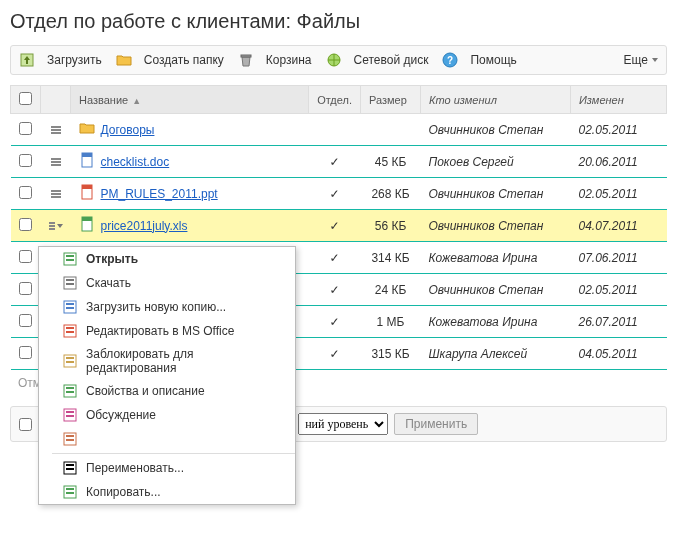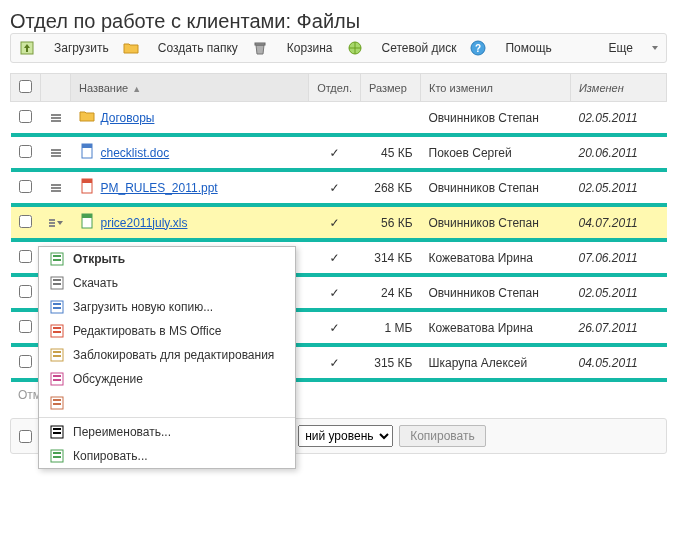--- a/index.html
+++ b/index.html
@@ -1,46 +1,46 @@
 <!DOCTYPE html>
 <html><head>
 <meta charset="utf-8">
 <style>
 * { box-sizing: border-box; margin: 0; padding: 0; }
 body { font-family: Arial, sans-serif; font-size: 12px; color: #333; background: #fff; padding: 10px; width: 677px; }
-.page-title { font-size: 20px; font-weight: normal; color: #333; }
+.page-title { font-size: 20px; font-weight: normal; color: #333; margin-bottom: 12px; }
 .toolbar { display: flex; align-items: center; gap: 14px; padding: 6px 8px; border: 1px solid #ddd; background: #f9f9f9; margin-bottom: 10px; border-radius: 3px; }
-.toolbar-item { display: flex; align-items: center; gap: 19px; cursor: pointer; }
+.toolbar-item { display: flex; align-items: center; gap: 12px; cursor: pointer; }
 .toolbar-spacer { flex: 1; }
-.toolbar-more { display: flex; align-items: center; gap: 17px; cursor: pointer; }
+.toolbar-more { display: flex; align-items: center; gap: 2px; cursor: pointer; }
 .icon { width: 16px; height: 16px; display: inline-block; }
 .table { width: 100%; border-collapse: collapse; }
 .table th { background: #f0f0f0; border: 1px solid #ddd; padding: 6px 8px; text-align: left; font-weight: normal; color: #555; font-size: 11px; }
 .table th.sort { background: #e8e8e8; }
-.table td { border-bottom: 4px solid #14b8a6; padding: 6px 8px; vertical-align: middle; }
+.table td { border-bottom: 1px solid #14b8a6; padding: 6px 8px; vertical-align: middle; }
 .table tr.selected td { background: #fff9b0; }
 .col-check { width: 26px; text-align: center; }
 .col-menu { width: 26px; text-align: center; }
 .col-name { }
 .col-pub { width: 50px; text-align: center; }
-.col-size { width: 60px; text-align: right; }
-.col-who { width: 150px; }
+.col-size { width: 60px; text-align: center; }
+.col-who { width: 150px; font-style: italic; }
 .col-date { width: 96px; font-style: italic; }
 .file-link { color: #1a5ec4; text-decoration: underline; cursor: pointer; }
 .file-cell { display: flex; align-items: center; gap: 6px; }
 .menu-trigger { width: 14px; height: 14px; display: inline-flex; align-items: center; justify-content: center; cursor: pointer; position: relative; }
 .menu-lines { width: 10px; height: 8px; background: linear-gradient(#888 0 2px, transparent 2px 3px, #888 3px 5px, transparent 5px 6px, #888 6px 8px); }
 .chev { width: 0; height: 0; border-left: 3px solid transparent; border-right: 3px solid transparent; border-top: 4px solid #777; margin-left: 2px; }
-.context-menu { position: absolute; left: 38px; top: 246px; width: 258px; background: #fff; border: 1px solid #bbb; box-shadow: 2px 2px 6px rgba(0,0,0,0.2); z-index: 100; }
+.context-menu { position: absolute; left: 38px; top: 246px; width: 258px; background: #fff; border: 1px solid #bbb; box-shadow: 2px 2px 6px rgba(0,0,0,0.2); z-index: 100; padding-left: 13px; }
 .context-menu-item { display: flex; align-items: center; gap: 8px; padding: 4px 10px; cursor: pointer; }
 .context-menu-item.bold { font-weight: bold; }
 .context-menu hr { border: none; border-top: 1px solid #ddd; margin: 2px 0; }
 .cm-icon { width: 16px; height: 16px; flex-shrink: 0; }
 .footer-bar { margin-top: 10px; display: flex; align-items: center; gap: 6px; padding: 6px 8px; border: 1px solid #ddd; background: #f9f9f9; border-radius: 3px; }
-.footer-bar select { font-size: 12px; padding: 2px; }
+.footer-bar select { font-size: 12px; padding: 2px; font-family: Liberation Serif, serif; }
 .footer-bar button { font-size: 12px; padding: 3px 10px; background: #eee; border: 1px solid #bbb; color: #888; border-radius: 2px; }
 .marked-row { color: #999; padding: 6px 8px; }
 .check { color: #333; }
 .sort-arrow { font-size: 9px; color: #888; margin-left: 4px; }
 </style>
 </head>
 <body>
 
 <h1 class="page-title">Отдел по работе с клиентами: Файлы</h1>
 
@@ -252,21 +252,21 @@
 
 <div class="marked-row">Отм</div>
 
 <div class="footer-bar">
   <input type="checkbox" style="">
   <span>Д</span>
   <span style="flex:0 0 240px"></span>
   <select>
     <option>ний уровень</option>
   </select>
-  <button>Копировать</button>
+  <button>Применить</button>
 </div>
 
 <div class="context-menu" id="ctx-menu">
     <div class="context-menu-item bold">
       <svg class="cm-icon" viewBox="0 0 16 16">
         <rect x="2" y="2" width="12" height="12" fill="#fff" stroke="#4aa053"></rect>
         <rect x="4" y="4" width="8" height="2" fill="#4aa053"></rect>
         <rect x="4" y="8" width="8" height="2" fill="#4aa053"></rect>
       </svg>
       <span>Открыть</span>
@@ -298,20 +298,28 @@
     <div class="context-menu-item">
       <svg class="cm-icon" viewBox="0 0 16 16">
         <rect x="2" y="2" width="12" height="12" fill="#fff" stroke="#c9a04a"></rect>
         <rect x="4" y="4" width="8" height="2" fill="#c9a04a"></rect>
         <rect x="4" y="8" width="8" height="2" fill="#c9a04a"></rect>
       </svg>
       <span>Заблокировать для редактирования</span>
     </div>
     <div class="context-menu-item">
       <svg class="cm-icon" viewBox="0 0 16 16">
+        <rect x="2" y="2" width="12" height="12" fill="#fff" stroke="#4aa053"></rect>
+        <rect x="4" y="4" width="8" height="2" fill="#4aa053"></rect>
+        <rect x="4" y="8" width="8" height="2" fill="#4aa053"></rect>
+      </svg>
+      <span>Свойства и описание</span>
+    </div>
+    <div class="context-menu-item">
+      <svg class="cm-icon" viewBox="0 0 16 16">
         <rect x="2" y="2" width="12" height="12" fill="#fff" stroke="#c94a8e"></rect>
         <rect x="4" y="4" width="8" height="2" fill="#c94a8e"></rect>
         <rect x="4" y="8" width="8" height="2" fill="#c94a8e"></rect>
       </svg>
       <span>Обсуждение</span>
     </div>
     <div class="context-menu-item">
       <svg class="cm-icon" viewBox="0 0 16 16">
         <rect x="2" y="2" width="12" height="12" fill="#fff" stroke="#c9704a"></rect>
         <rect x="4" y="4" width="8" height="2" fill="#c9704a"></rect>

